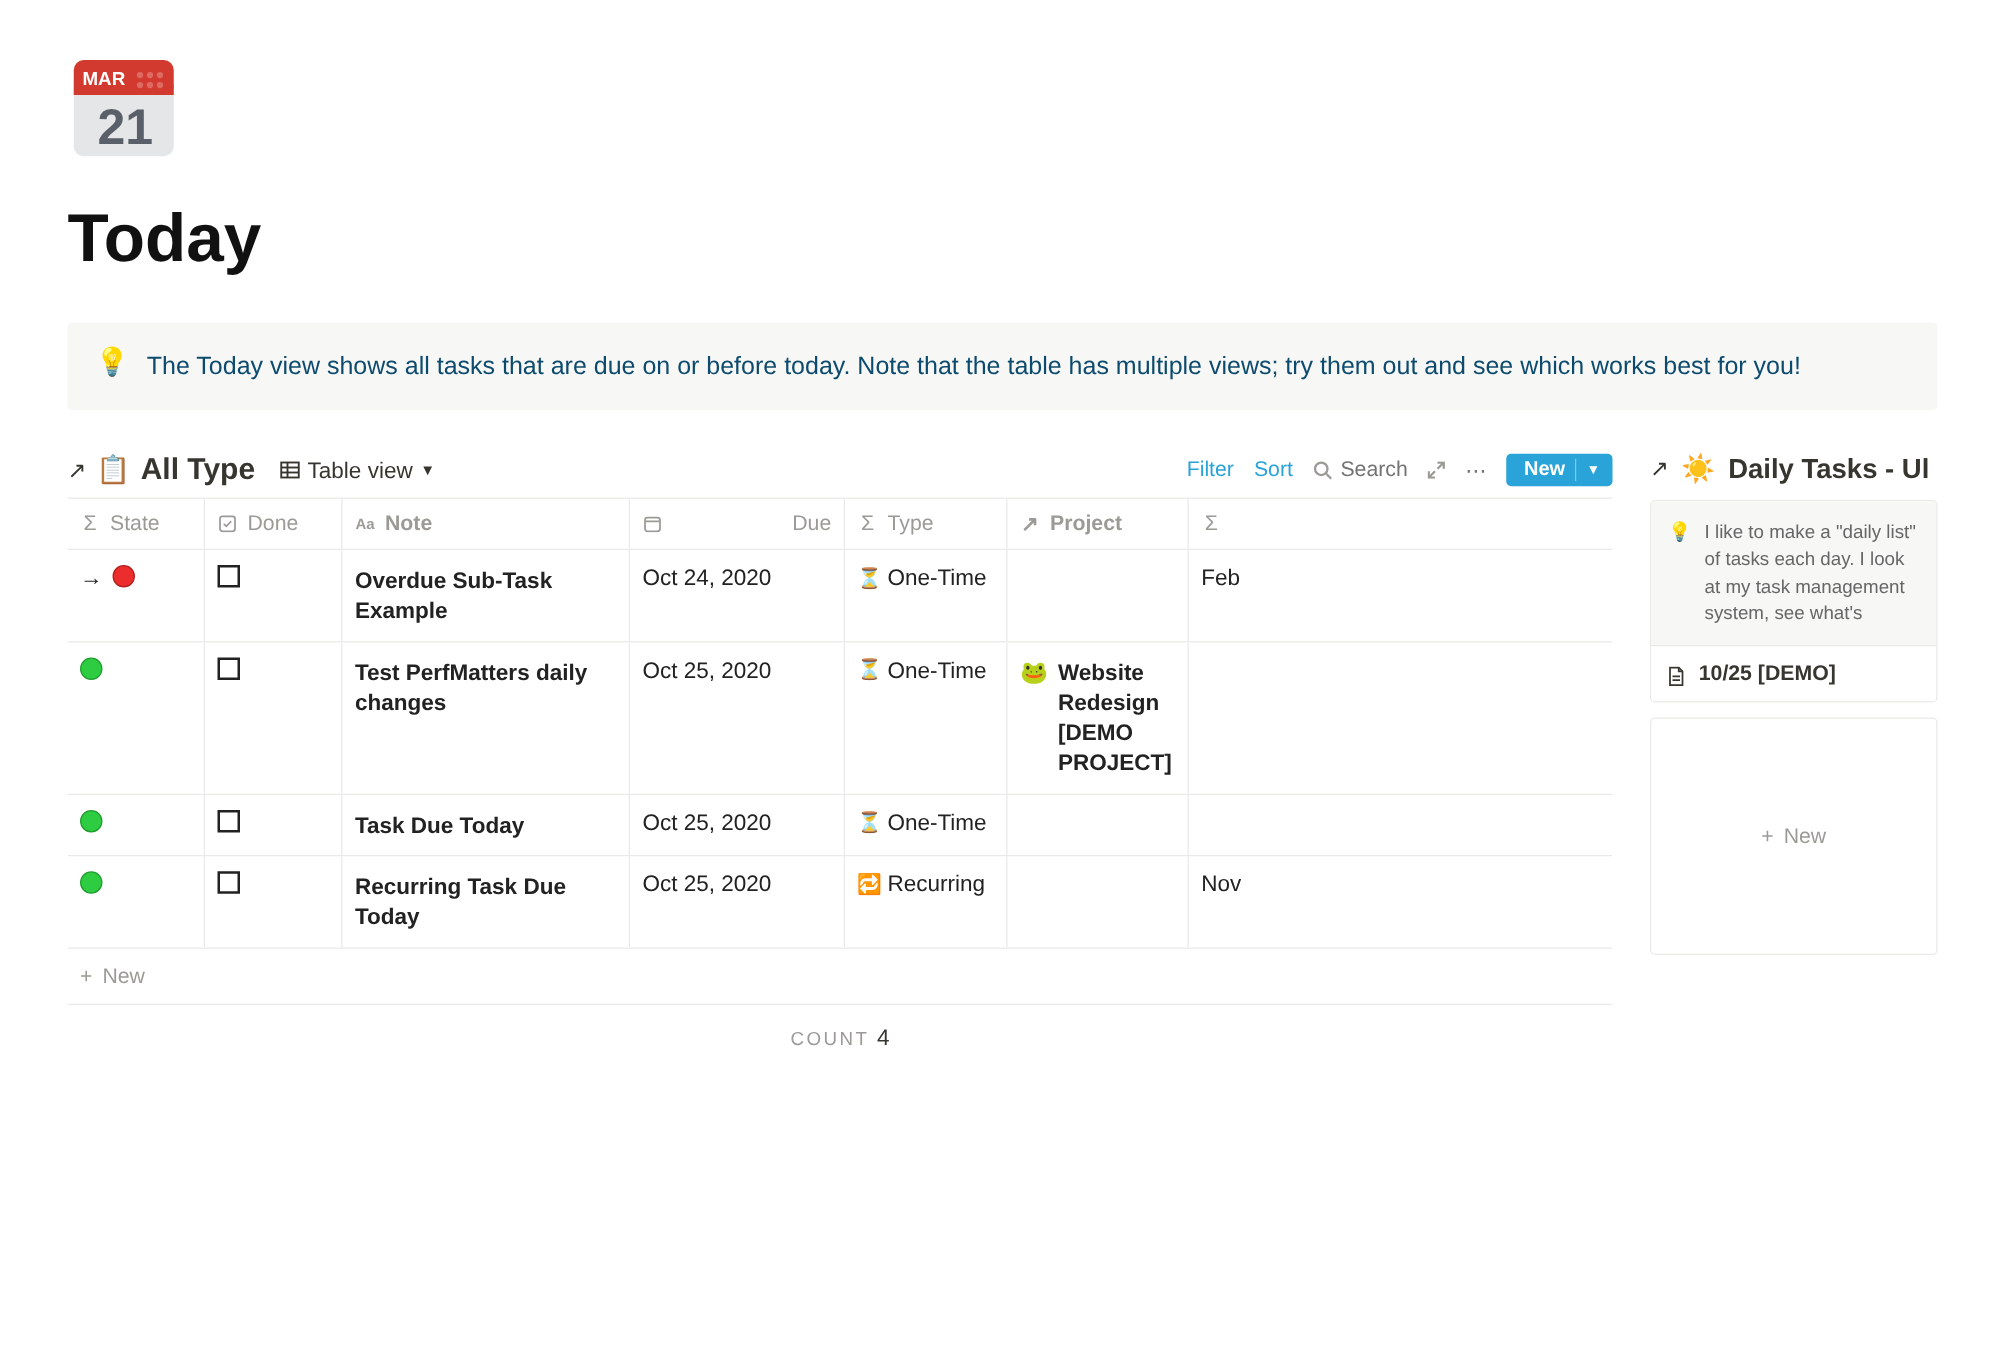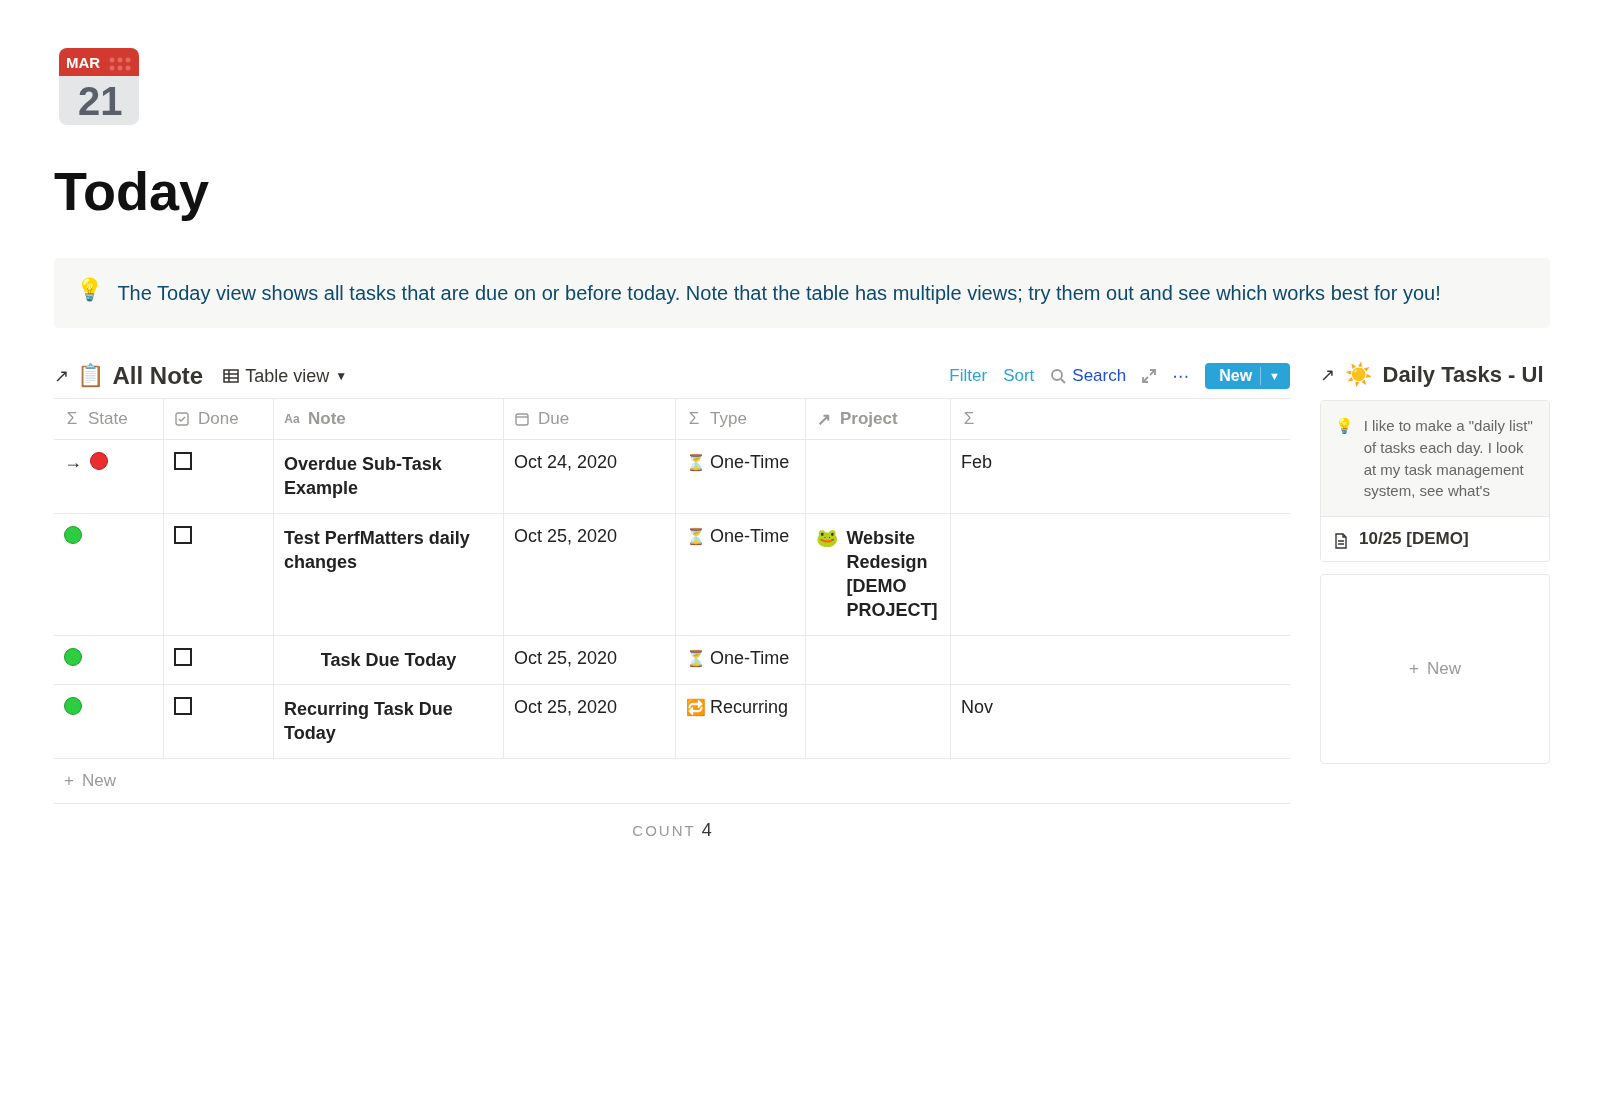--- a/index.html
+++ b/index.html
@@ -49,21 +49,21 @@
   }
   .db-title-wrap { display: flex; align-items: center; gap: 8px; }
   .arrow-icon { font-size: 18px; color: #37352f; }
   .db-icon { font-size: 22px; }
   .db-title { font-size: 24px; font-weight: 700; }
   .view-switch { display: flex; align-items: center; gap: 6px; font-size: 18px; margin-left: 10px; color:#37352f; cursor:pointer;}
   .view-switch .chev { font-size: 12px; }
   .spacer { flex: 1; }
   .db-actions { display: flex; align-items: center; gap: 16px; font-size: 17px; }
   .link-btn { color: #2aa3d8; cursor: pointer; }
-  .icon-btn { color: #1d4ed8; cursor: pointer; display:flex; align-items:center; gap:6px;}
+  .icon-btn { color: #737373; cursor: pointer; display:flex; align-items:center; gap:6px;}
   .new-btn {
     background: #2aa3d8;
     color: #fff;
     border-radius: 4px;
     padding: 4px 10px 4px 14px;
     font-weight: 600;
     font-size: 16px;
     display: flex; align-items: center; gap: 8px;
     cursor: pointer;
   }
@@ -91,25 +91,25 @@
     font-size: 18px;
     padding: 12px 10px;
     display: flex; align-items: flex-start; gap: 8px;
     border-right: 1px solid #e9e9e7;
     color: #222;
   }
   .cell:last-child { border-right: none; }
   .c-state { width: 110px; flex-shrink:0; }
   .c-done { width: 110px; flex-shrink:0; }
   .c-task { width: 230px; flex-shrink:0; font-weight:600; }
-  .c-due { width: 172px; flex-shrink:0; }
+  .c-due { width: 172px; flex-shrink:0;justify-content:space-between; }
   .c-type { width: 130px; flex-shrink:0; white-space:nowrap;}
   .c-project { width: 145px; flex-shrink:0; font-weight:600;}
   .c-extra { flex: 1; min-width: 40px; }
-  .tbl-row .c-task { line-height:1.35;justify-content:center; }
+  .tbl-row .c-task { line-height:1.35; }
   .tbl-row .c-project { line-height:1.35; }
 
   .dot { width:18px; height:18px; border-radius:50%; display:inline-block; }
   .dot-red { background:#eb2d2d; border:1px solid #b51f1f;}
   .dot-green { background:#2ecc40; border:1px solid #1f9e2f;}
   .state-arrow { font-size:18px; font-weight:700; }
 
   .chk { width:18px; height:18px; border:2px solid #222; display:inline-block; }
 
   .type-wrap { display:flex; align-items:center; gap:4px; }
@@ -194,21 +194,21 @@
   <div class="text">The Today view shows all tasks that are due on or before today. Note that the table has multiple views; try them out and see which works best for you!</div>
 </div>
 
 <div class="columns">
 
   <div class="left">
     <div class="db-header">
       <div class="db-title-wrap">
         <span class="arrow-icon">↗</span>
         <span class="db-icon">📋</span>
-        <span class="db-title">All Note</span>
+        <span class="db-title">All Type</span>
       </div>
       <div class="view-switch">
         <span class="hicon">
           <svg width="16" height="16" viewBox="0 0 16 16" fill="none" stroke="#37352f" stroke-width="1.5">
             <rect x="1" y="2" width="14" height="12"></rect>
               <line x1="1" y1="6" x2="15" y2="6"></line>
               <line x1="1" y1="10" x2="15" y2="10"></line>
               <line x1="6" y1="2" x2="6" y2="14"></line>
           </svg>
         </span>

